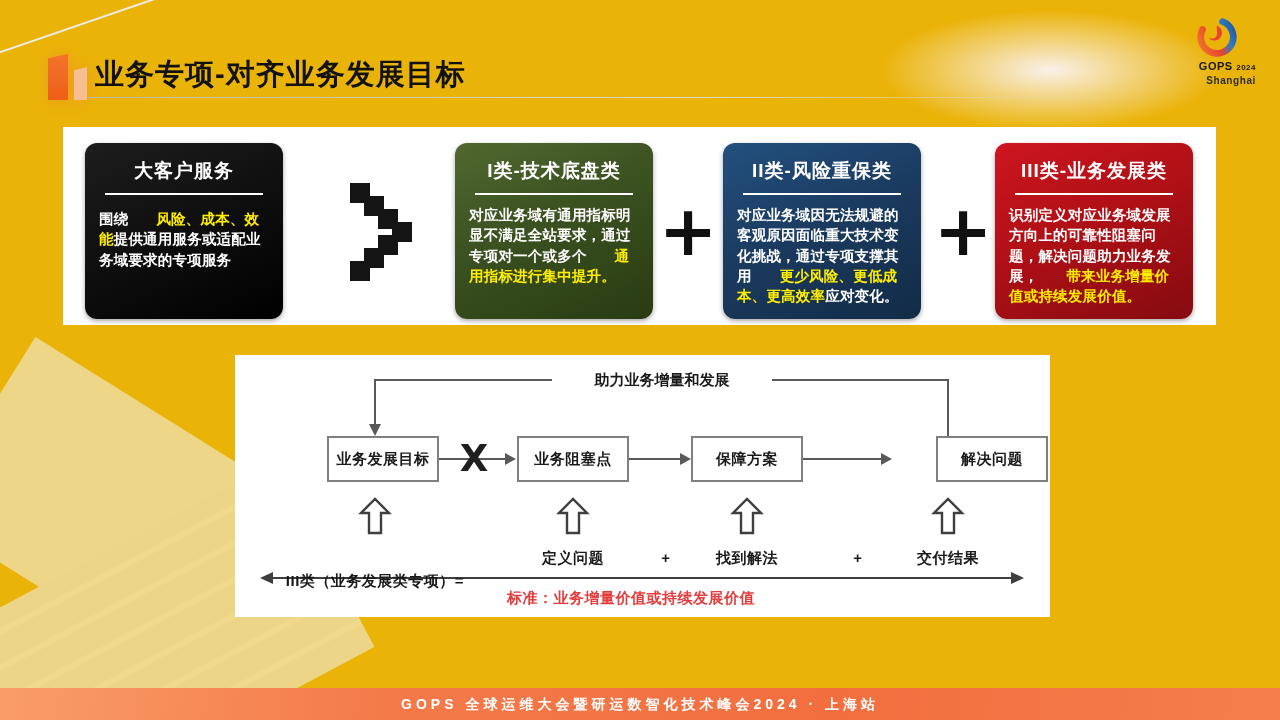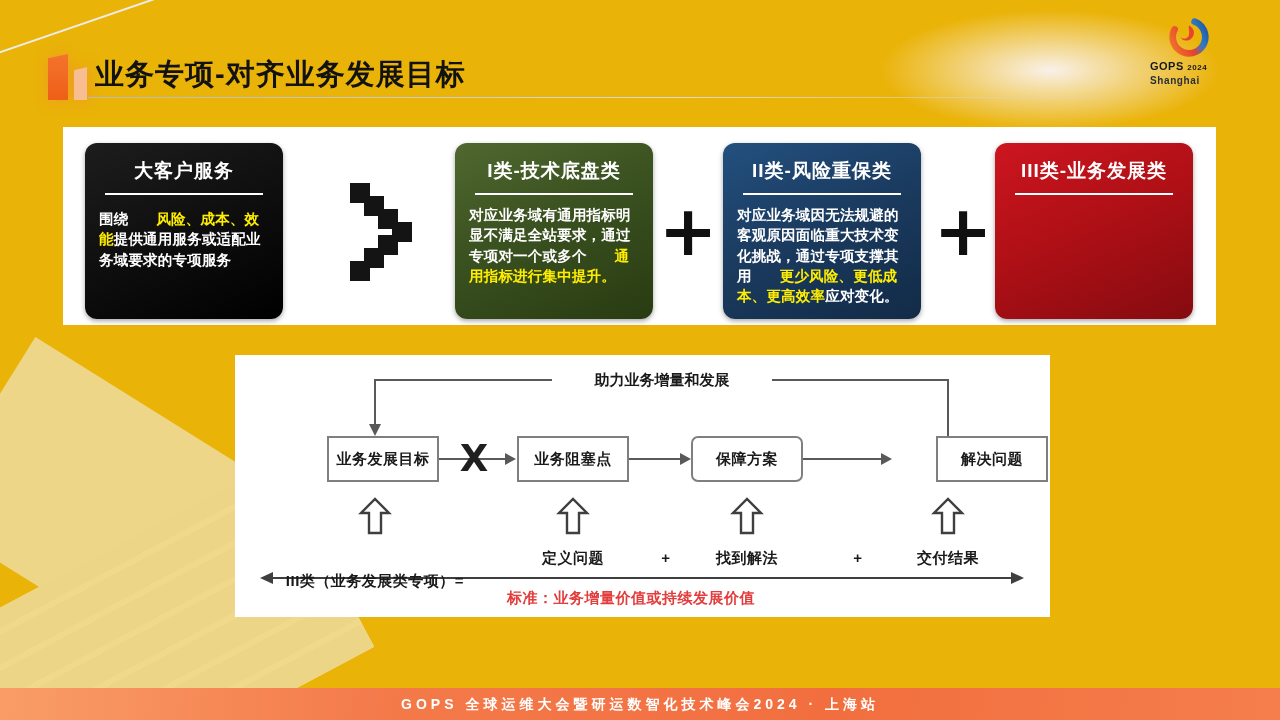--- a/index.html
+++ b/index.html
@@ -26,21 +26,21 @@
     background:linear-gradient(180deg,#f4732c,#ee5f17);
     clip-path:polygon(0 9%,100% 0,100% 100%,0 100%);}
   .title-icon .bar-short{position:absolute;left:26px;bottom:2px;width:13px;height:33px;
     background:#f9bd92;clip-path:polygon(0 10%,100% 0,100% 100%,0 100%);}
   .page-title{position:absolute;left:95px;top:52px;font-size:29px;font-weight:700;
     color:#121212;letter-spacing:1px;line-height:44px;}
   .title-underline{position:absolute;left:88px;top:97px;width:1062px;height:1px;
     background:linear-gradient(90deg,#b9b9b9,#d9d9d9 55%,rgba(235,235,235,0));}
 
   
-  .logo{position:absolute;left:1150px;top:14px;width:78px;text-align:left;}
+  .logo{position:absolute;left:1178px;top:14px;width:78px;text-align:right;}
   .logo svg{display:block;margin:0 auto;}
   .logo-line1{font-size:11px;font-weight:800;color:#15181d;letter-spacing:.5px;line-height:12px;}
   .logo-line1 .yr{font-size:8px;}
   .logo-line2{font-size:10px;font-weight:600;color:#2c2f36;line-height:13px;letter-spacing:.6px;}
 
   
   .cards-panel{position:absolute;left:63px;top:127px;width:1153px;height:198px;background:#ffffff;}
   .card{position:absolute;top:16px;width:198px;height:176px;border-radius:12px;
     color:#ffffff;box-shadow:0 2px 5px rgba(0,0,0,.35);box-sizing:border-box;padding:10px 14px 0;}
   .card.theme-black{background:linear-gradient(155deg,#1d1d1d,#000000);}
@@ -58,21 +58,21 @@
     justify-content:center;font-size:70px;font-weight:900;color:#101010;
     font-family:"DejaVu Sans","Liberation Sans",sans-serif;}
   .op-plus.p1{left:664px;} .op-plus.p2{left:939px;}
 
   
   .flow-panel{position:absolute;left:235px;top:355px;width:815px;height:262px;background:#ffffff;}
   .flow-svg{position:absolute;left:0;top:0;}
   .flow-node{position:absolute;top:81px;width:112px;height:46px;background:#ffffff;
     border:2px solid #7f7f7f;box-sizing:border-box;display:flex;align-items:center;
     justify-content:center;font-size:15px;font-weight:700;color:#1a1a1a;letter-spacing:.5px;}
-  .flow-node.n1{left:92px;} .flow-node.n2{left:282px;} .flow-node.n3{left:456px;border-radius:7px;} .flow-node.n4{left:657px;margin-left:44px;}
+  .flow-node.n1{left:92px;} .flow-node.n2{left:282px;} .flow-node.n3{left:456px;} .flow-node.n4{left:657px;margin-left:44px;}
   .feedback-label{position:absolute;left:317px;top:14px;width:220px;text-align:center;
     background:#ffffff;font-size:15px;font-weight:700;color:#1a1a1a;line-height:22px;}
   .blocked-x{position:absolute;left:219px;top:82px;width:40px;height:44px;text-align:center;
     font-size:37px;font-weight:800;color:#1f1f1f;line-height:44px;font-family:"DejaVu Sans",sans-serif;}
   .f-text{position:absolute;top:191px;height:24px;line-height:24px;font-size:15px;
     font-weight:700;color:#1a1a1a;text-align:center;letter-spacing:.5px;}
   .f-prefix{left:20px;width:240px;margin-top:23px;} .f-t1{left:278px;width:120px;}
   .f-op-a{left:411px;width:40px;}  .f-t2{left:452px;width:120px;}
   .f-op-b{left:603px;width:40px;}  .f-t3{left:653px;width:120px;}
   .flow-standard{position:absolute;left:0;top:234px;width:792px;text-align:center;
@@ -132,20 +132,21 @@
       <div class="card-body"><span>对应业务域有通用指标明显不满足全站要求，通过专项对一个或多个</span><span class="hl">通用指标进行集中提升。</span></div>
     </div>
     <div class="card theme-blue" style="left:660px">
       <div class="card-title">II类-风险重保类</div>
       <div class="card-divider"></div>
       <div class="card-body"><span>对应业务域因无法规避的客观原因面临重大技术变化挑战，通过专项支撑其用</span><span class="hl">更少风险、更低成本、更高效率</span><span>应对变化。</span></div>
     </div>
     <div class="card theme-red" style="left:932px">
       <div class="card-title">III类-业务发展类</div>
       <div class="card-divider"></div>
+      <div class="card-body"><span>识别定义对应业务域发展方向上的可靠性阻塞问题，解决问题助力业务发展，</span><span class="hl">带来业务增量价值或持续发展价值。</span></div>
     </div>
   </div>
 
   <svg class="op-chevron" viewBox="0 0 64 98">
     <g fill="#141414">
       <rect x="0" y="0" width="20" height="20"></rect>
       <rect x="14" y="13" width="20" height="20"></rect>
       <rect x="28" y="26" width="20" height="20"></rect>
       <rect x="42" y="39" width="20" height="20"></rect>
       <rect x="28" y="52" width="20" height="20"></rect>

